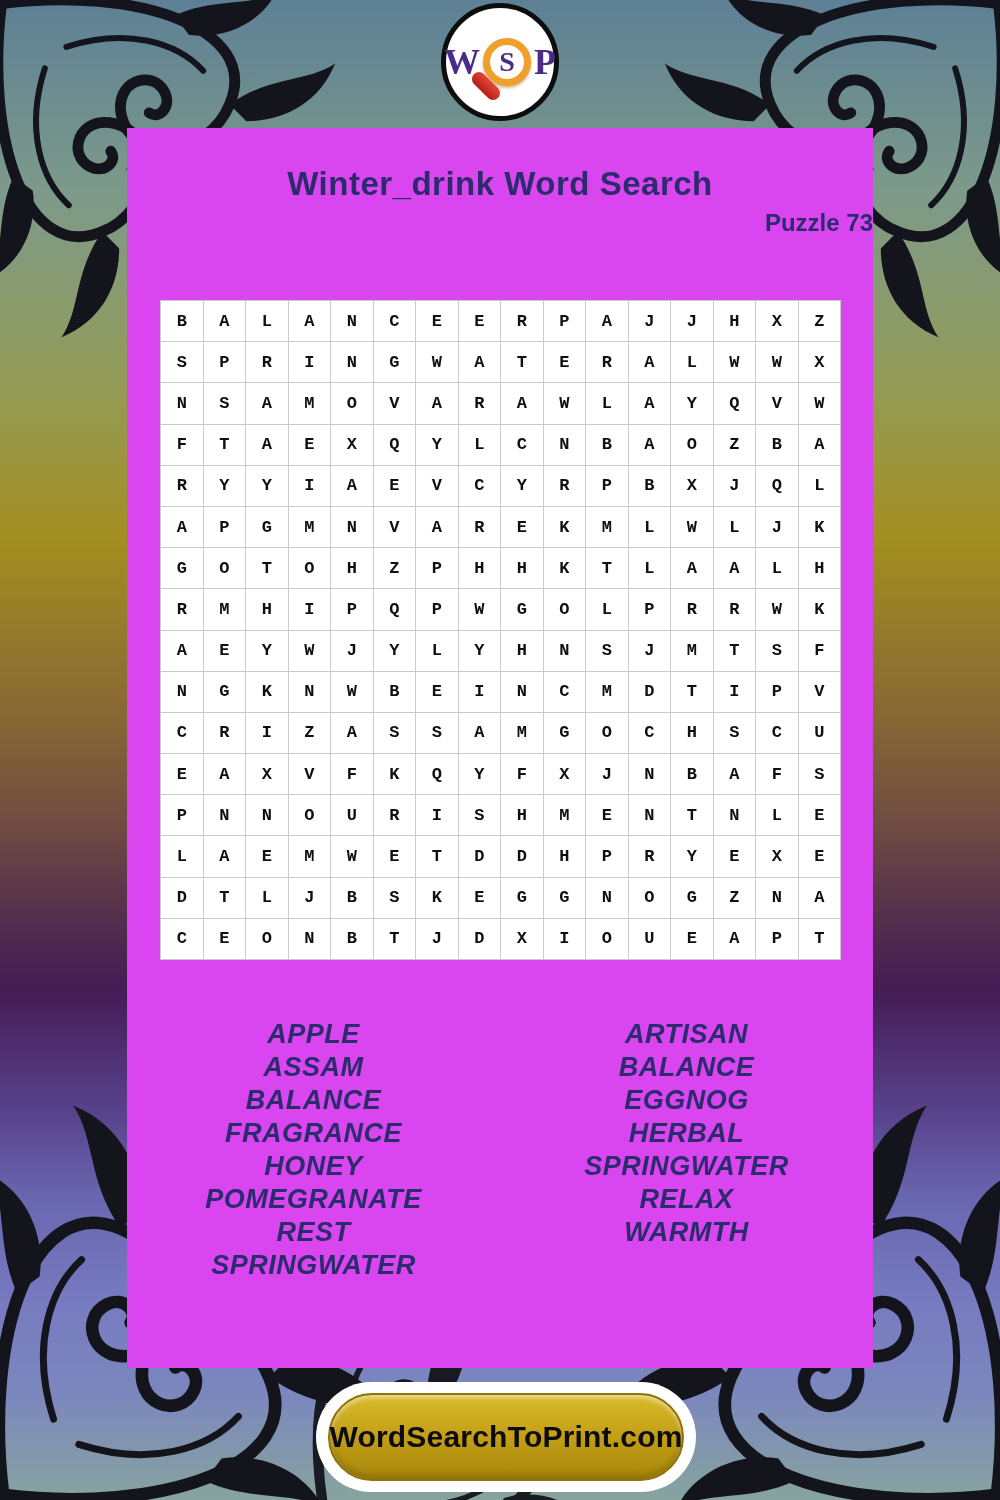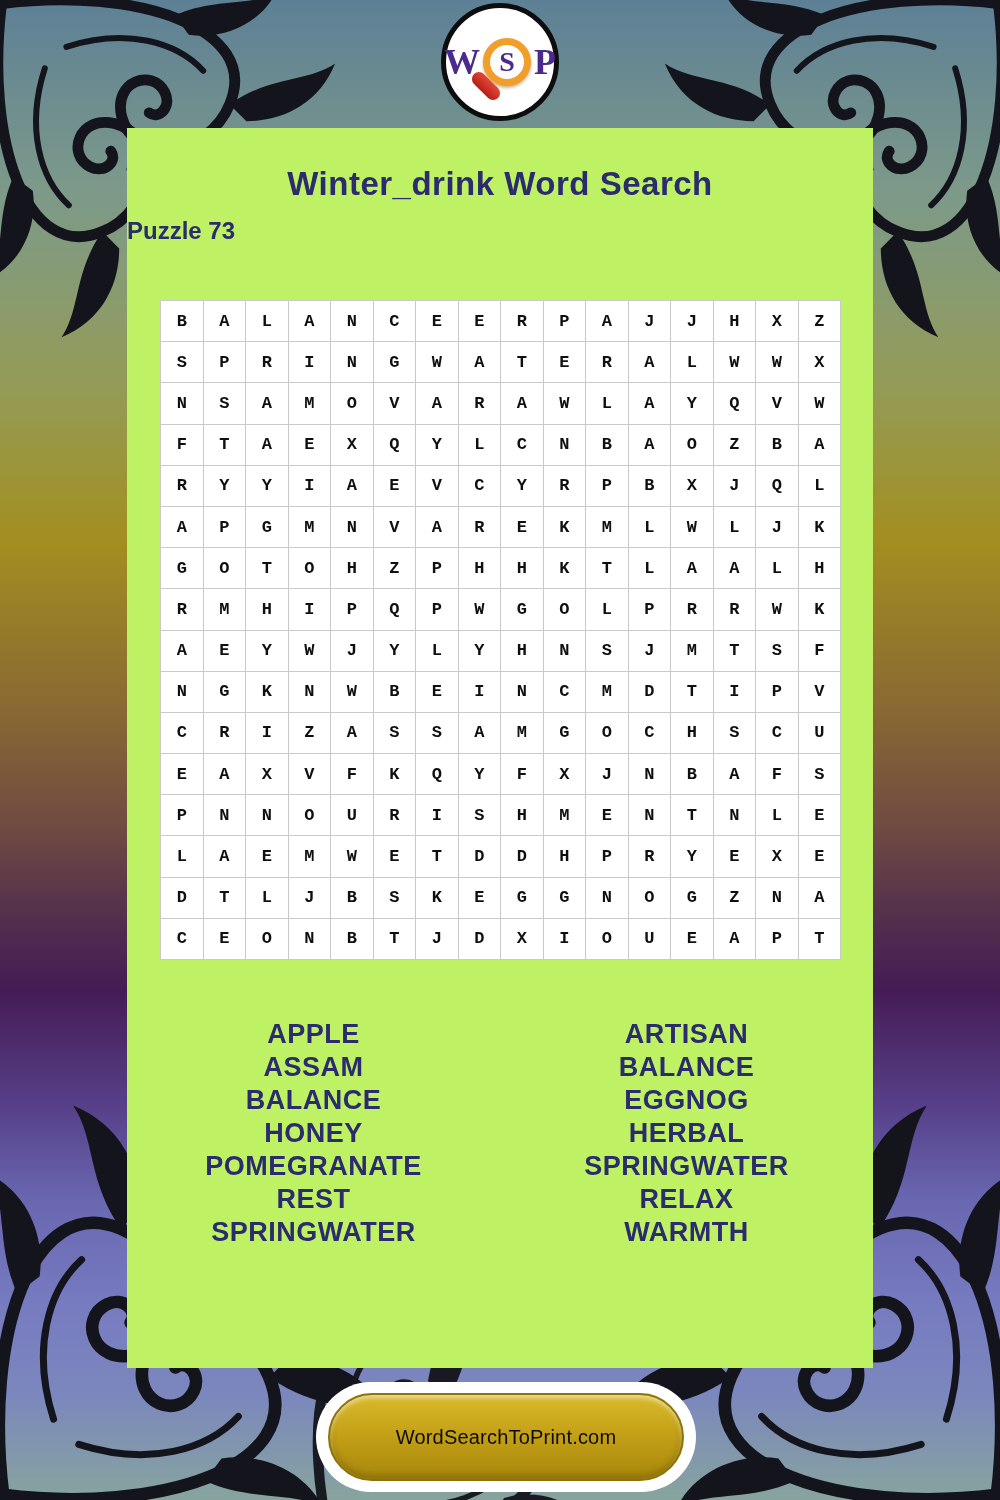--- a/index.html
+++ b/index.html
@@ -41,67 +41,67 @@
   .logo-s { font-size: 28px; color: #4a2b8c; font-family: "Liberation Serif", serif; font-weight: bold; }
   .magnifier-handle {
     position: absolute; left: -21px; bottom: -14px; width: 34px; height: 14px;
     background: linear-gradient(180deg, #e5473a, #b31f14);
     border-radius: 8px; transform: rotate(45deg);
   }
 
   
   .card {
     position: absolute; left: 127px; top: 128px; width: 746px; height: 1240px;
-    background: #bef264; z-index: 2;
+    background: #d946ef; z-index: 2;
   }
   .title {
     margin-top: 37px; text-align: center;
     font-size: 33px; font-weight: bold; color: #2b2b6e; letter-spacing: .5px;
   }
   .subtitle {
-    margin-top: 14px; text-align: left;
+    margin-top: 6px; text-align: right;
     font-size: 24px; font-weight: bold; color: #2b2b6e;
   }
 
   
   .grid-wrap { position: absolute; left: 33px; top: 172px; }
   table.word-grid { border-collapse: collapse; background: #fff; }
   table.word-grid td {
     width: 42.5px; height: 41.2px; border: 1px solid #c9c9c9;
     text-align: center; vertical-align: middle;
     font-family: "Liberation Mono", monospace; font-weight: bold;
     font-size: 17px; color: #0f0f0f;
   }
 
   
   .words {
     position: absolute; left: 0; top: 890px; width: 746px;
     display: flex; justify-content: space-between;
   }
-  .word-col { width: 50%; list-style: none; text-align: center; }
+  .word-col { width: 50%; list-style: none; text-align: center; font-style: italic; }
   .word-col li {
     font-size: 27px; font-weight: bold; color: #2b2b6e;
     line-height: 33px; letter-spacing: .5px;
   }
 
   
   .footer-pill {
     position: absolute; left: 316px; top: 1382px; width: 380px; height: 110px;
     background: #fff; border-radius: 56px; z-index: 4;
     display: flex; align-items: center; justify-content: center;
   }
   .footer-button {
     width: 356px; height: 88px; border-radius: 46px; border: 2px solid #8f7209;
     background: linear-gradient(180deg, #d9ba2c 0%, #c5a117 45%, #a8870c 100%);
     box-shadow: inset 0 3px 4px rgba(255,255,255,.5), inset 0 -4px 6px rgba(90,70,0,.35);
     display: flex; align-items: center; justify-content: center;
     cursor: pointer;
   }
   .footer-button span {
-    font-size: 20px; font-weight: normal; color: #0c0c0c; letter-spacing: .2px;
+    font-size: 30px; font-weight: bold; color: #0c0c0c; letter-spacing: .2px;
   }
 </style>
 </head>
 <body>
 
 <svg width="0" height="0" style="position:absolute">
   <defs>
     <g id="fl" stroke="#14141c" fill="none" stroke-linecap="round">
       <path d="M8,8 C120,-6 225,28 198,92 C180,136 118,142 108,102 C101,72 134,62 144,82 C150,94 139,105 131,99" stroke-width="9"></path>
       <path d="M8,8 C-6,120 28,225 92,198 C136,180 142,118 102,108 C72,101 62,134 82,144 C94,150 105,139 99,131" stroke-width="9"></path>
@@ -440,20 +440,21 @@
           </tr>
         </tbody>
     </table>
   </div>
 
   <div class="words">
     <ul class="word-col" id="word-col-left">
         <li>APPLE</li>
         <li>ASSAM</li>
         <li>BALANCE</li>
+        <li>FRAGRANCE</li>
         <li>HONEY</li>
         <li>POMEGRANATE</li>
         <li>REST</li>
         <li>SPRINGWATER</li>
       </ul>
     <ul class="word-col" id="word-col-right">
         <li>ARTISAN</li>
         <li>BALANCE</li>
         <li>EGGNOG</li>
         <li>HERBAL</li>

